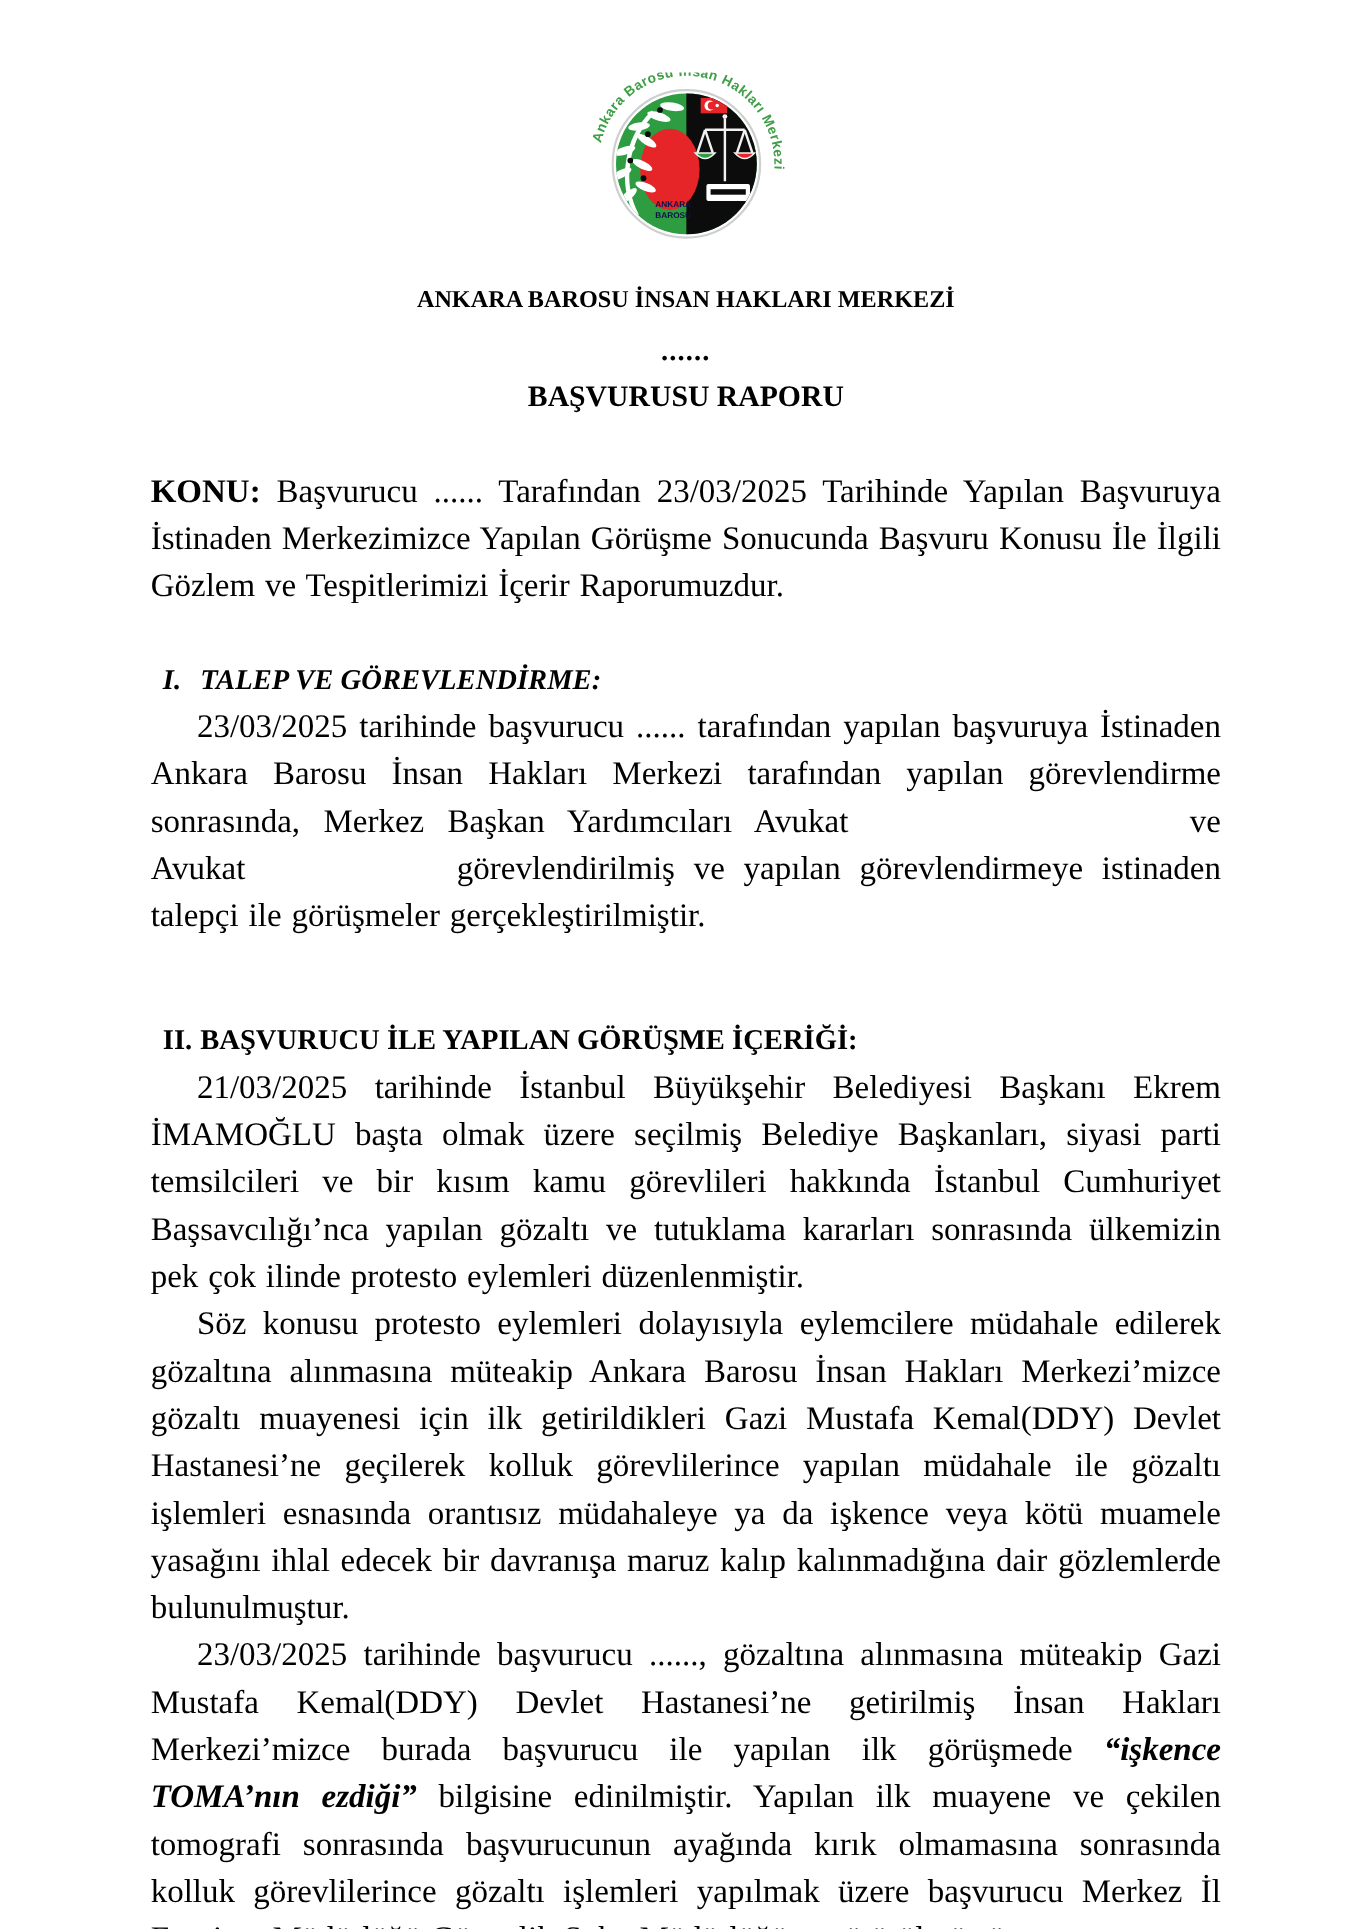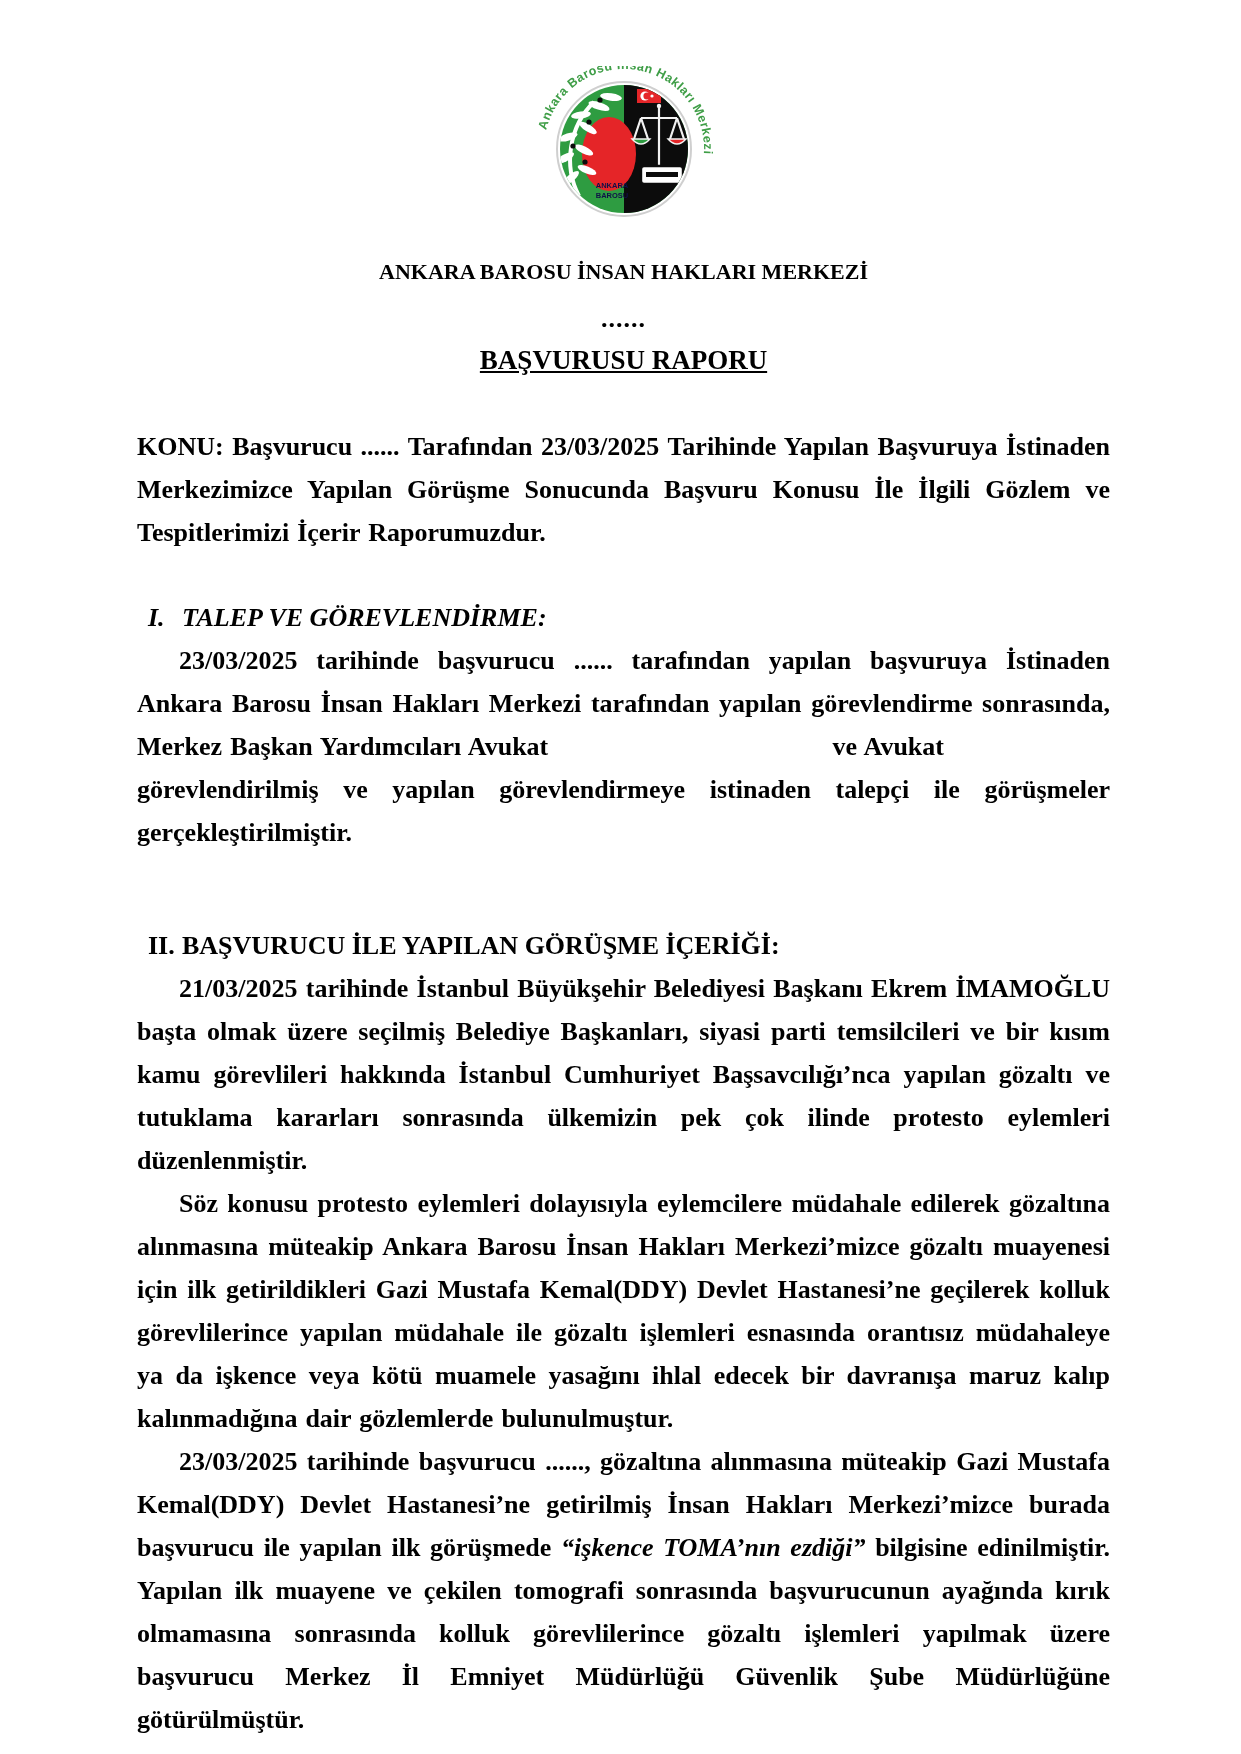--- a/index.html
+++ b/index.html
@@ -34,29 +34,27 @@
     font-weight: bold;
     text-align: center;
     letter-spacing: 1px;
   }
   .doc-subtitle {
     margin: 10px 0 0 0;
     font-size: 27px;
     line-height: 36px;
     font-weight: bold;
     text-align: center;
-    text-decoration: underline;
   }
   p.body-par {
     margin: 0;
-    font-size: 26px;
+    font-size: 30px;
     line-height: 43px;
     text-align: justify;
     word-spacing: 1.5px;
-    font-weight: bold;
   }
   p.konu { margin-top: 47px; }
   p.indent { text-indent: 42px; }
   .sec-heading {
     margin: 0;
     font-size: 26px;
     line-height: 43px;
     font-weight: bold;
   }
   .sec-heading.first { margin-top: 42px; font-style: italic; }

